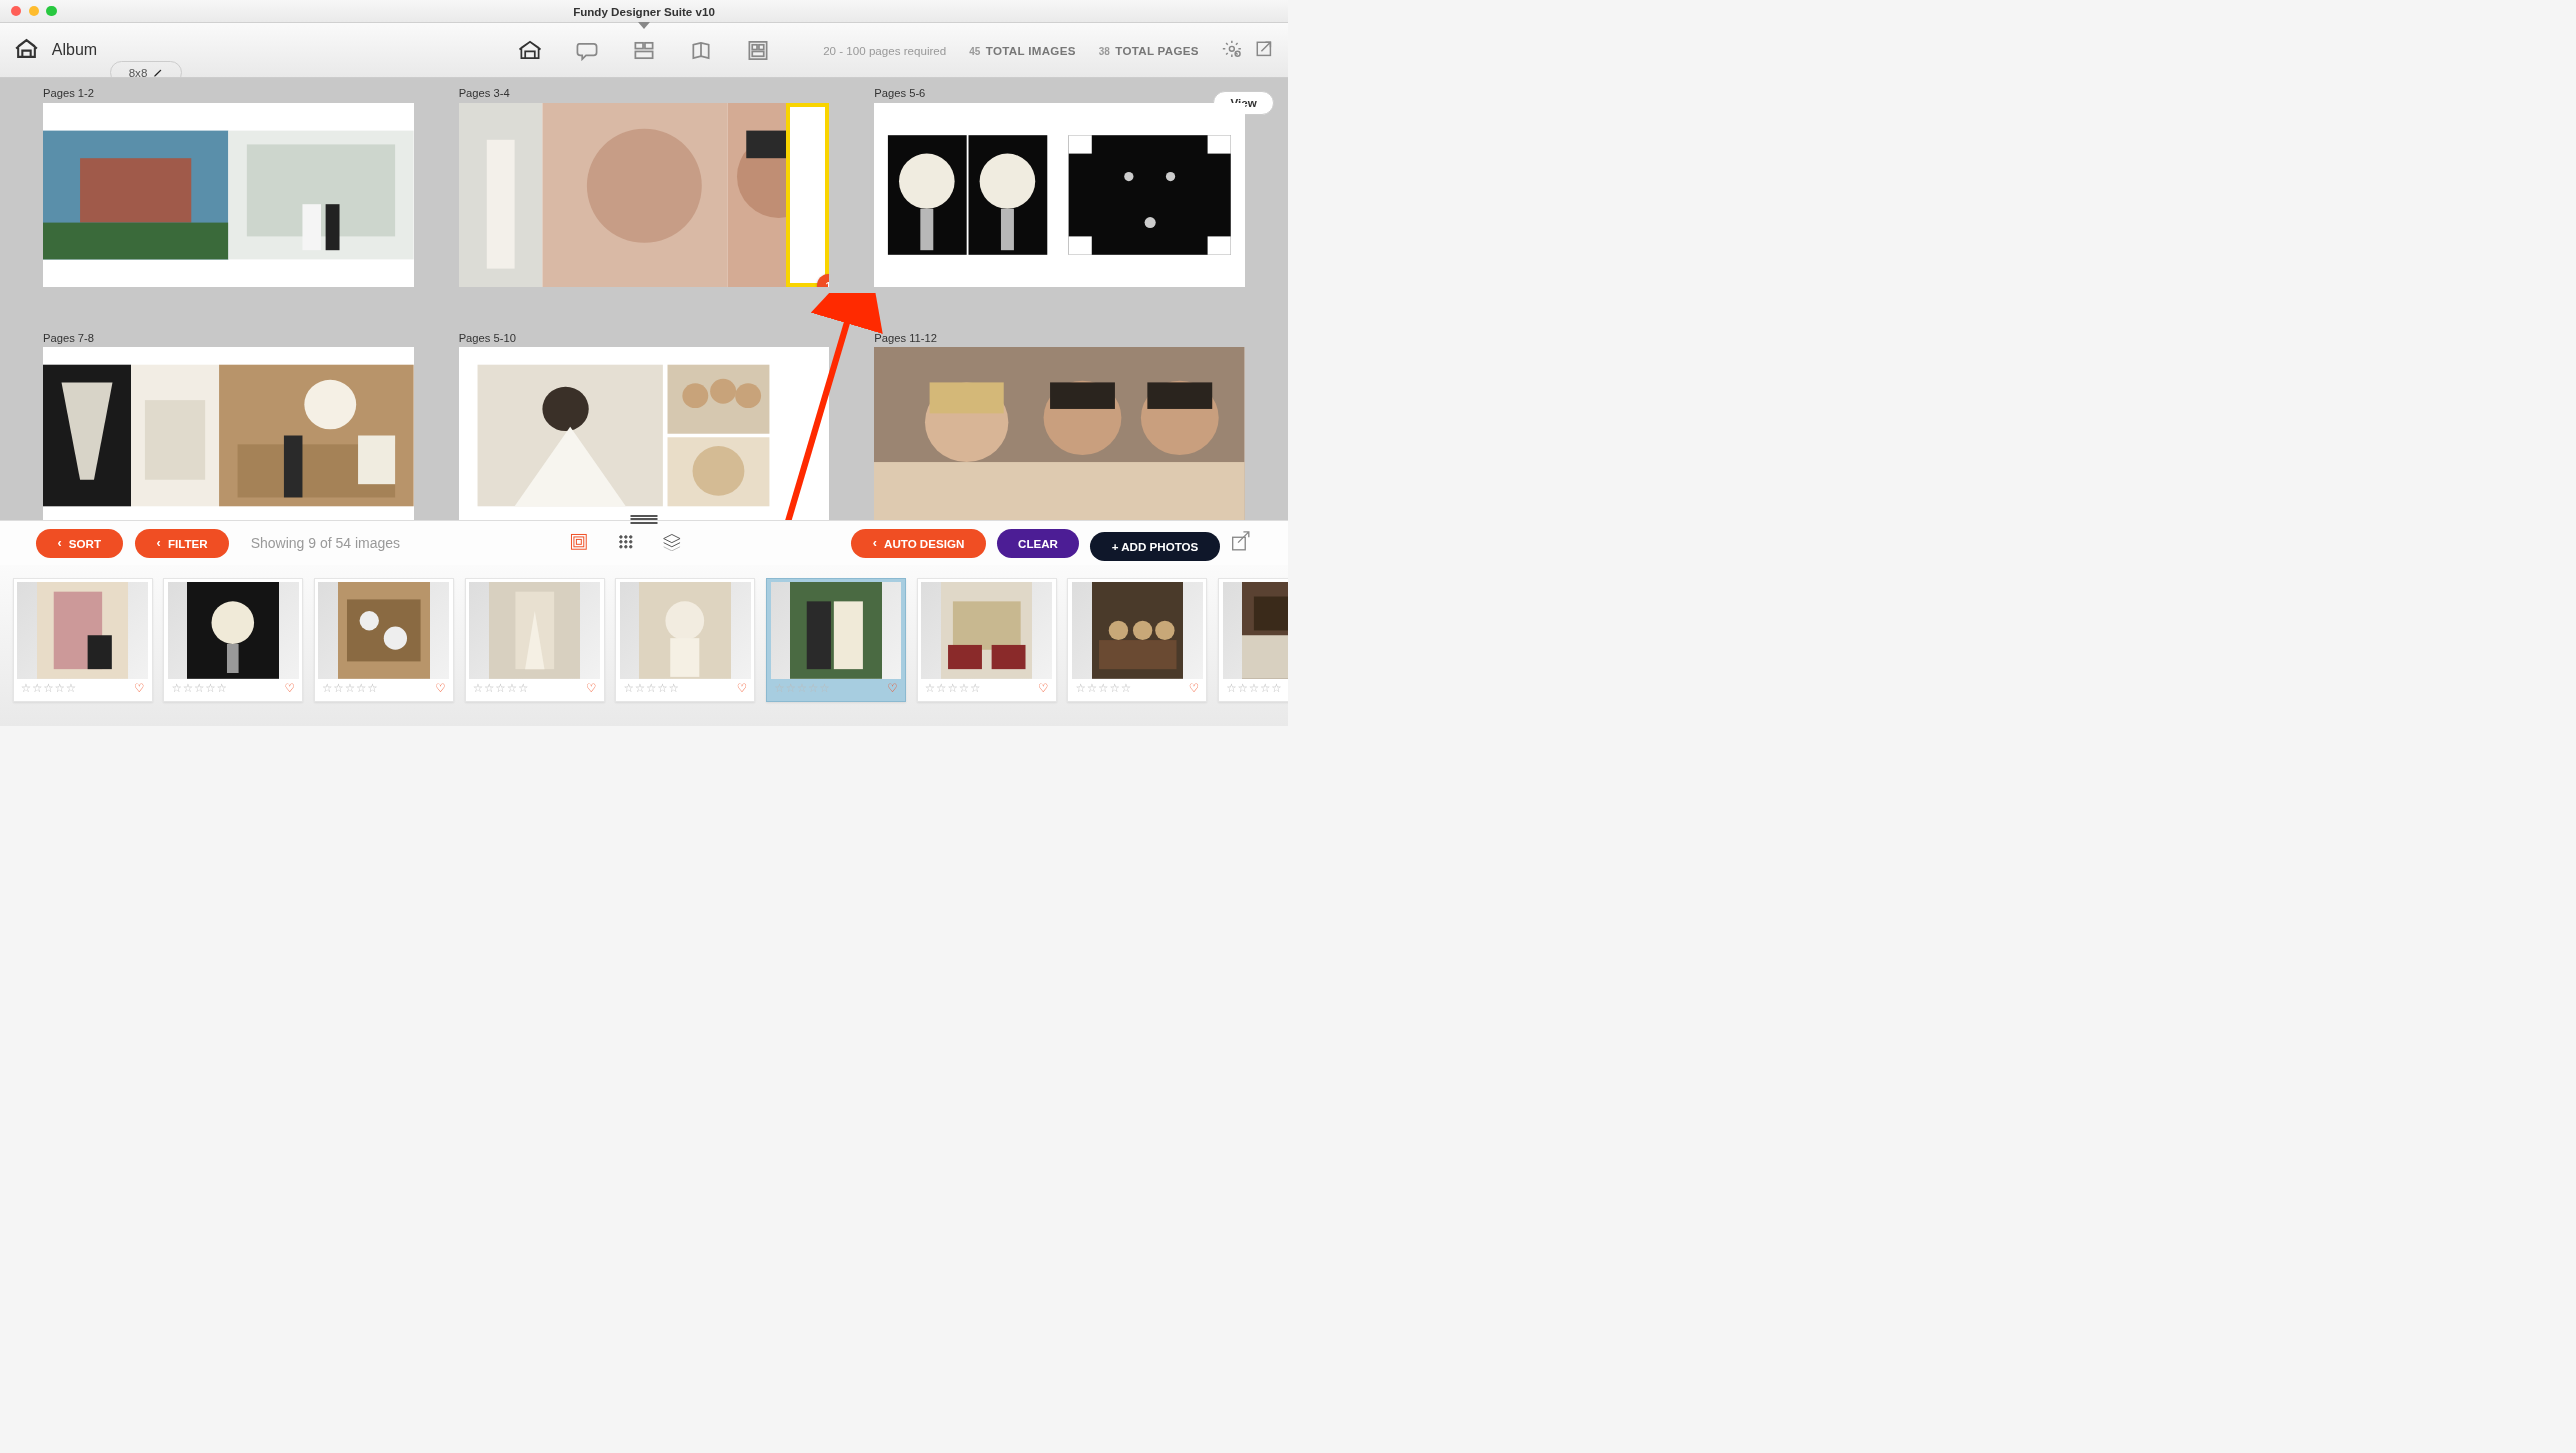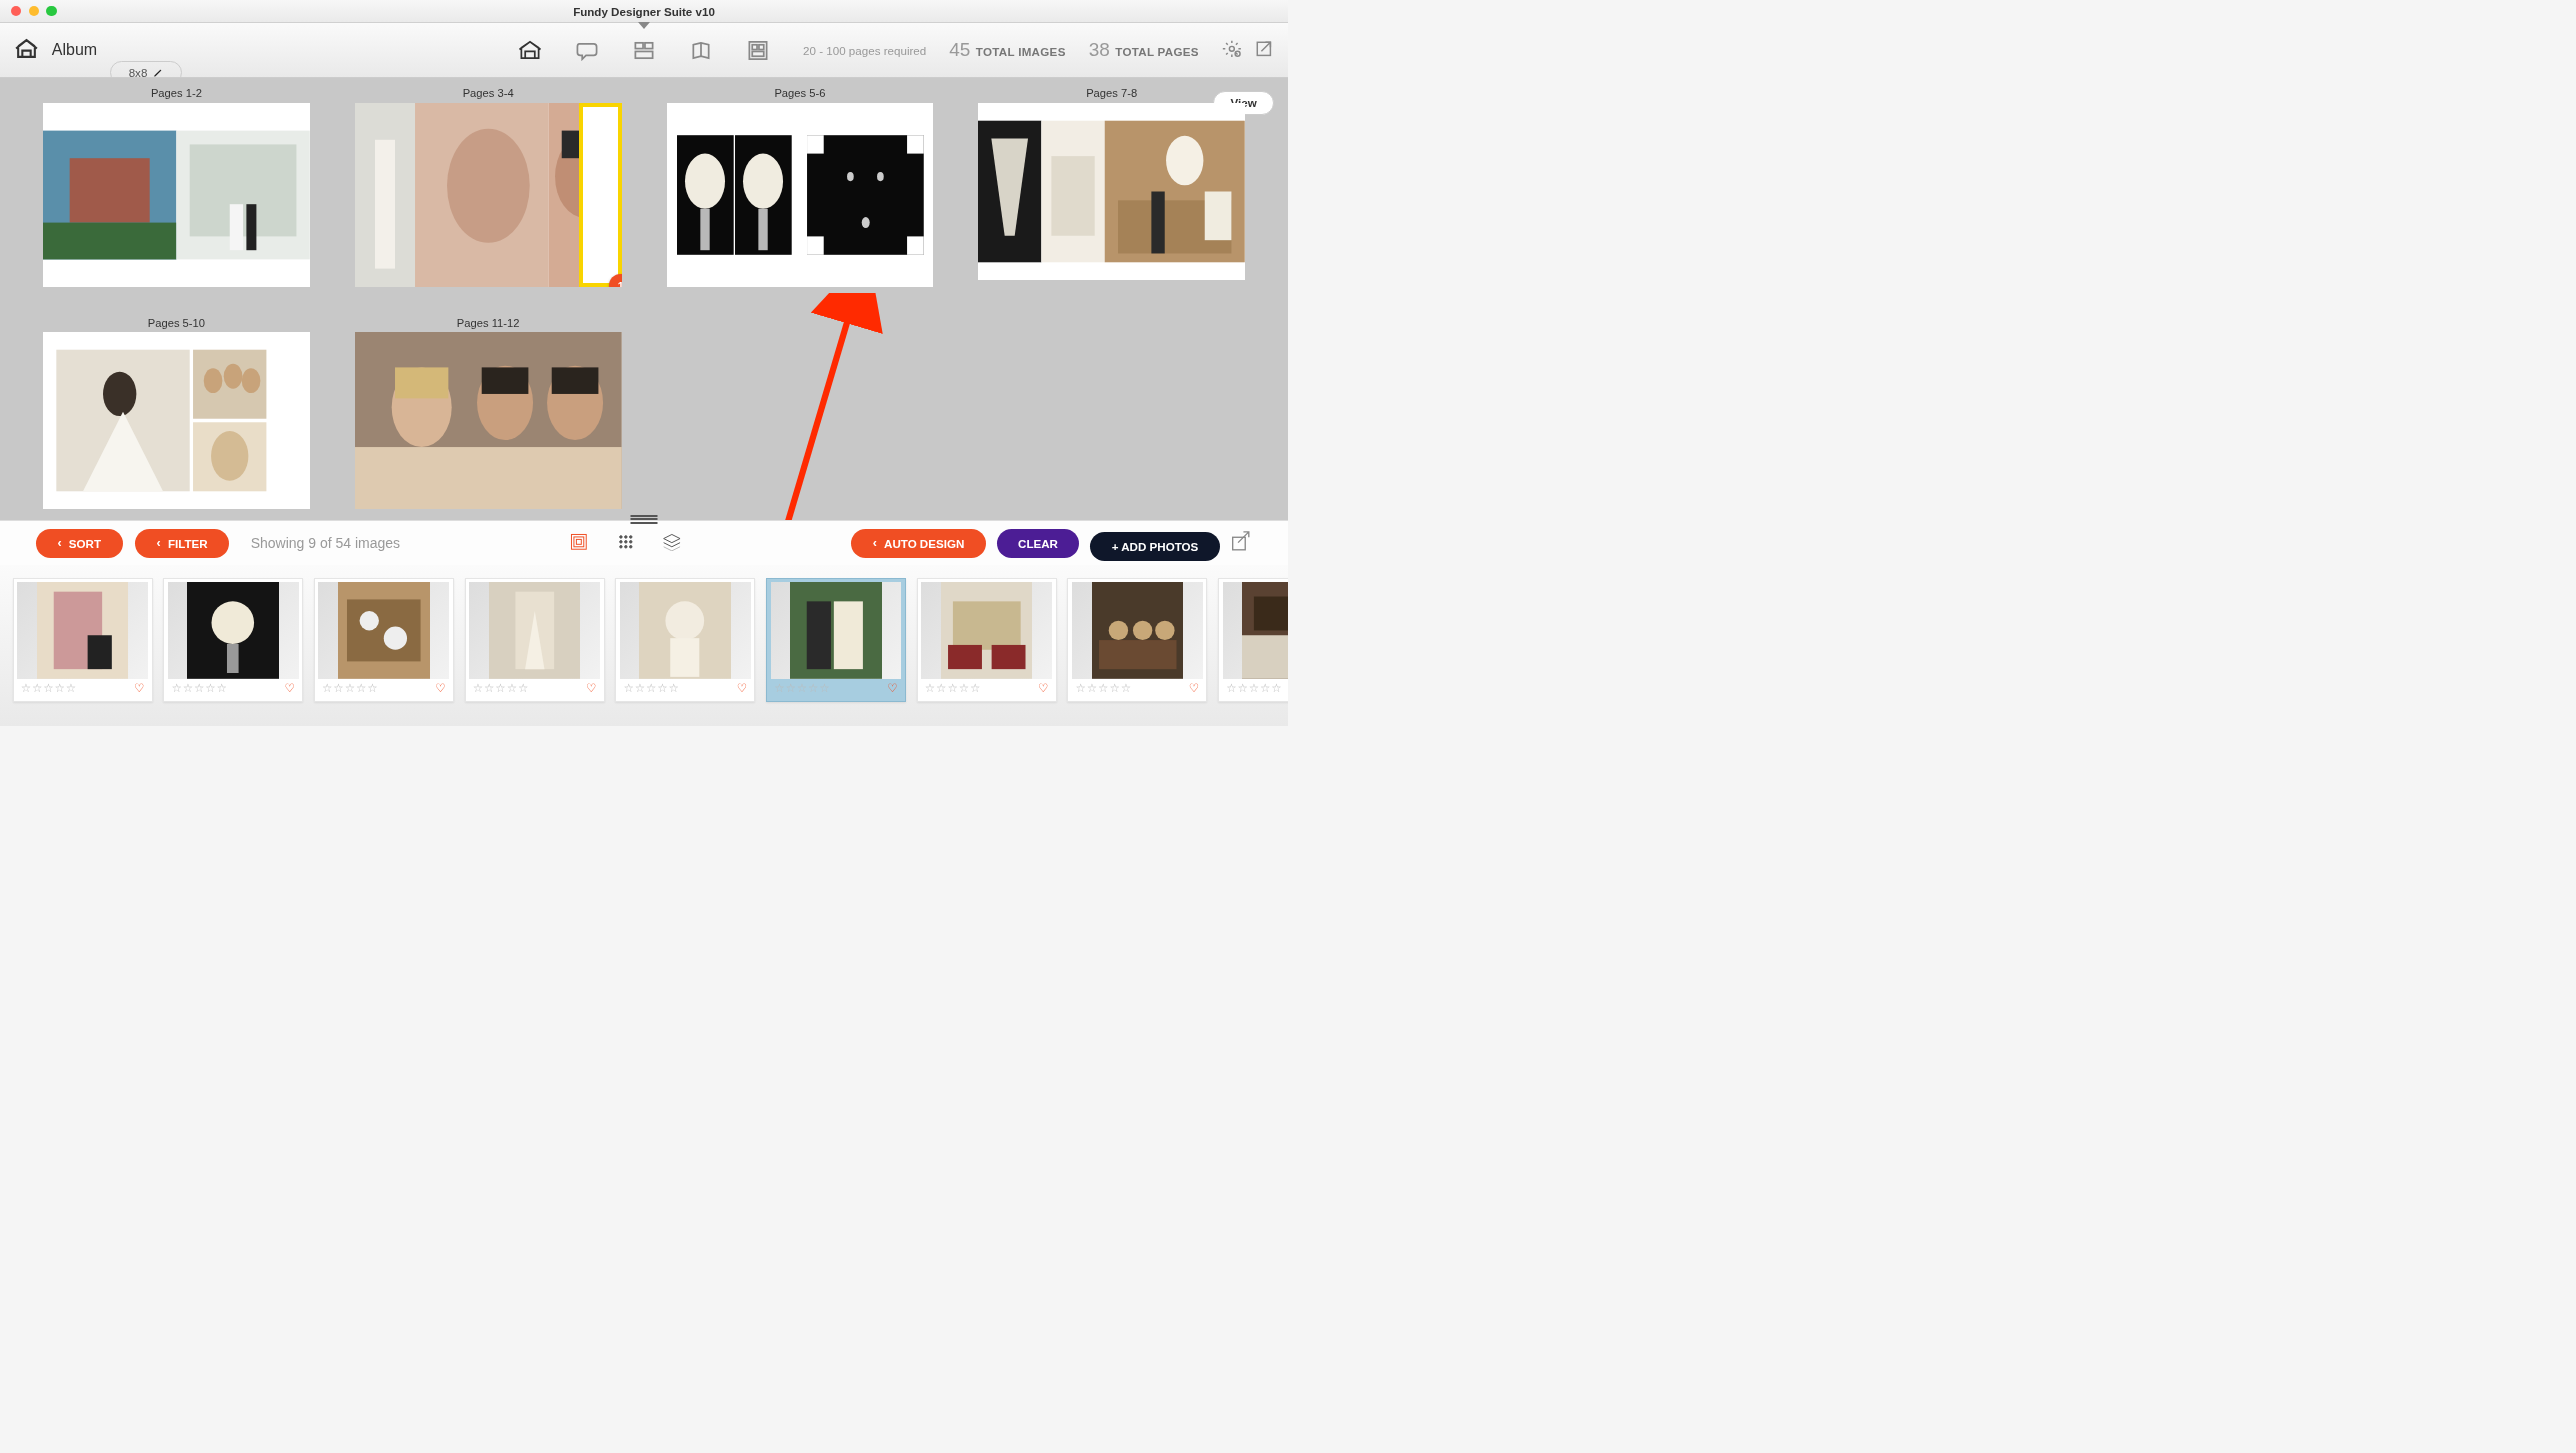--- a/index.html
+++ b/index.html
@@ -19,30 +19,30 @@
 .album-label { font-size:16px; color:#333; }
 .size-pill { border:0.9px solid #ccc; border-radius:14.3px; padding:3.6px 18px; font-size:11.6px; color:#555; display:flex; align-items:center; gap:5.4px;margin-top:45px;}
 .size-pill svg { width:9.8px; height:9.8px; stroke:#999; }
 
 .toolbar-center { position:absolute; left:50%; transform:translateX(-50%); display:flex; gap:34px; align-items:center; }
 .toolbar-center .ticon { width:23px; height:23px; display:flex; align-items:center; justify-content:center; }
 .toolbar-center svg { stroke:#888; fill:none; stroke-width:1.8; width:23px; height:23px;}
 .toolbar-center .active svg { stroke:#333; }
 
 .toolbar-right { margin-left:auto; display:flex; align-items:center; gap:23px; font-size:11.6px; color:#999;}
-.toolbar-right .num { font-size:19px; font-weight:400; color:#999; }
+.toolbar-right .num { font-size:10px; font-weight:700; color:#999; }
 .toolbar-right .lbl { font-weight:700; color:#777; letter-spacing:0.3px; }
 .toolbar-right .endicons { display:flex; gap:12.5px; align-items:center; }
 .toolbar-right .endicons svg { width:19.7px; height:19.7px; stroke:#888; fill:none; stroke-width:1.8; }
 .pointer-down { position:absolute; left:50%; top:-0.9px; transform:translateX(-50%); width:0;height:0;border-left:6.3px solid transparent;border-right:6.3px solid transparent;border-top:7.2px solid #888;}
 
 
 .canvas { height: 442px; background:#c8c8c8; overflow:hidden; position:relative; padding: 9px 43px 0 43px;}
 .view-btn { position:absolute; top:12.5px; right:14.3px; background:#fff; border:0.9px solid #ccc; border-radius:14.3px; padding:4.5px 16px; font-size:11.6px; font-weight:600; color:#333; }
-.spreads { display:grid; grid-template-columns: repeat(4, 1fr); gap: 30px 45px; text-align: center; }
+.spreads { display:grid; grid-template-columns: repeat(3, 1fr); gap: 45px 45px; }
 .spread-wrap { }
 .spread-label { font-size:11.2px; color:#333; margin-bottom:3.6px; }
 .spread { background:#fff; height:184px; display:flex; align-items:center; justify-content:center; gap:0; position:relative; overflow:hidden;}
 .spread.row2 { height: 177px; }
 .highlight-marker { position:absolute; right:0; top:0; bottom:0; width:43px; border:4.5px solid #f9d400; background:#fff; }
 .drop-badge { position:absolute; right:-10.7px; bottom:-10.7px; width:23px; height:23px; border-radius:50%; background:#f04e23; color:#fff; font-size:10.7px; font-weight:700; display:flex; align-items:center; justify-content:center; box-shadow:0 0.9px 2.7px rgba(0,0,0,0.3); z-index:10;}
 
 
 .arrow-svg { position:absolute; pointer-events:none; z-index:20;}
 

